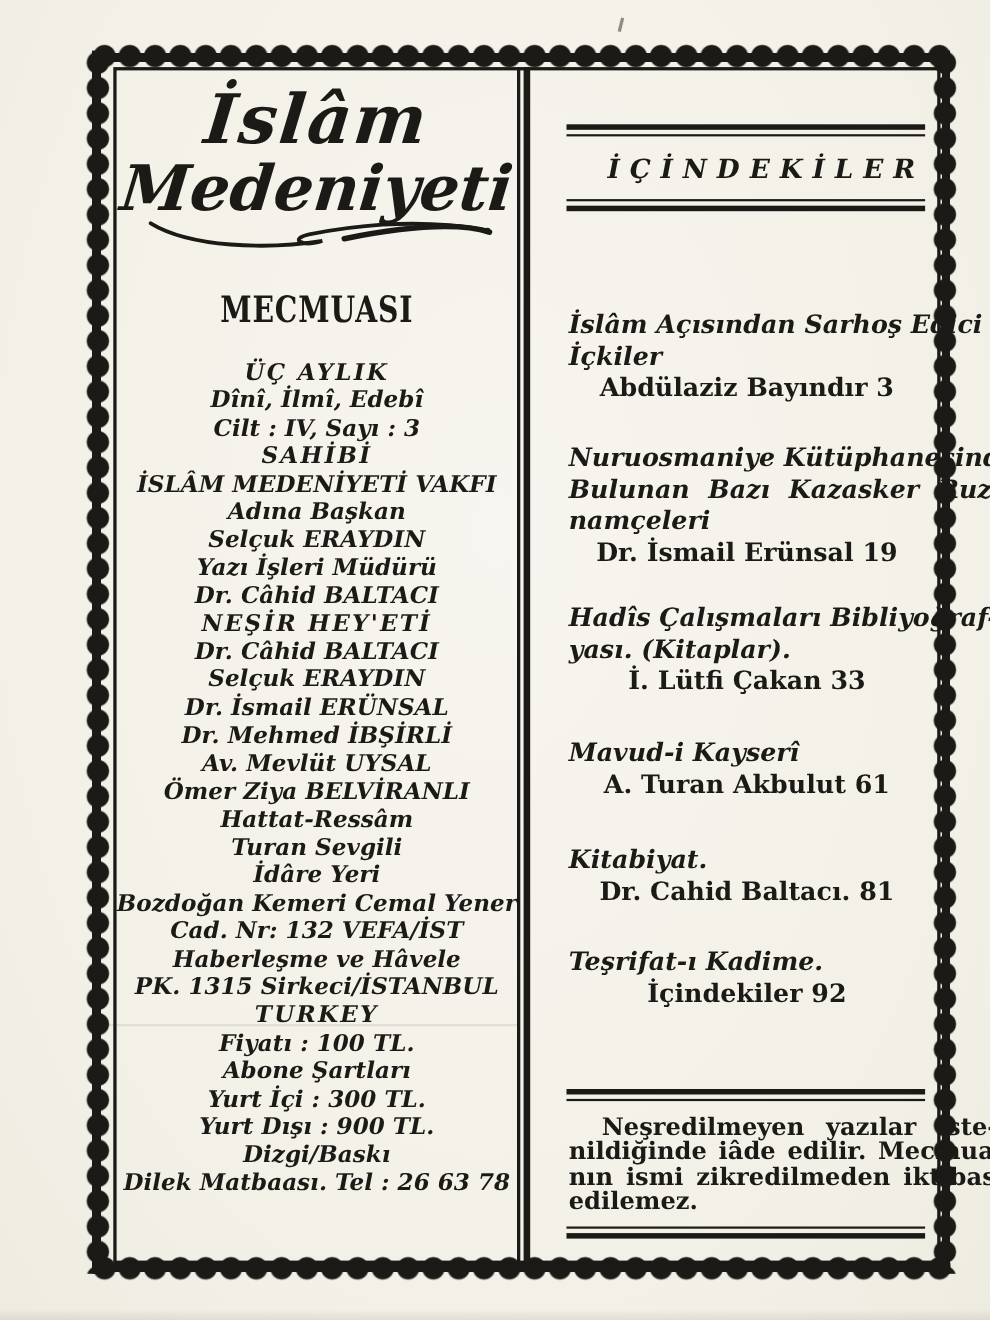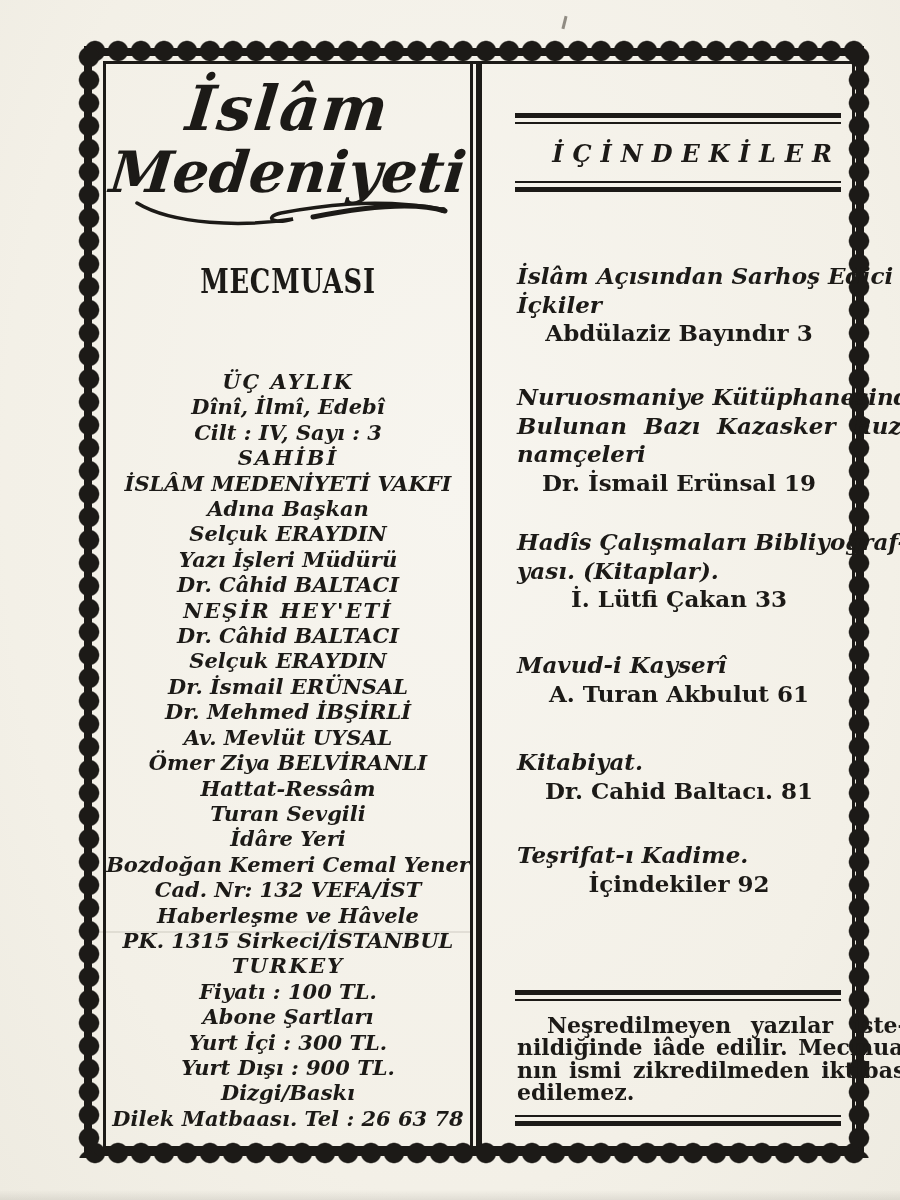--- a/index.html
+++ b/index.html
@@ -47,32 +47,32 @@
     border-left:3px solid var(--ink);border-right:6px solid var(--ink);box-sizing:border-box;}
 
   
   .left-col{position:absolute;left:28px;top:21px;width:364px;bottom:18px;text-align:center;}
   .logo{position:absolute;top:18px;left:0;width:100%;}
   .logo-l1{font:bold italic 62px/60px "DejaVu Serif", serif;letter-spacing:2px;transform:skewX(-6deg);}
   .logo-l2{font:bold italic 57px/62px "DejaVu Serif", serif;letter-spacing:0;transform:skewX(-6deg);margin-top:2px;}
   .logo-flourish{margin-top:-8px;}
   .mag-title{position:absolute;top:204px;left:0;width:100%;
     font:bold 33px/34px "DejaVu Serif", serif;letter-spacing:1px;transform:scaleX(0.78);}
-  .masthead{position:absolute;top:264px;left:0;width:100%;margin-top:44px;}
+  .masthead{position:absolute;top:264px;left:0;width:100%;}
   .ml{font:bold italic 21px/25.4px "DejaVu Serif", serif;white-space:nowrap;}
   .ml.caps{letter-spacing:2px;}
 
   
   .right-col{position:absolute;left:404px;top:0;width:373px;height:100%;}
   .rule-a{border-top:5px solid var(--ink);border-bottom:2px solid var(--ink);height:4px;}
   .rule-b{border-top:2px solid var(--ink);border-bottom:5px solid var(--ink);height:4px;}
   .toc-header-box{position:absolute;left:33px;right:14px;top:73px;}
   .toc-header{font:bold italic 24px/26px "DejaVu Serif", serif;letter-spacing:9px;
     text-align:right;padding:17px 0 14px 6px;}
-  .toc-entry{position:absolute;left:35px;right:12px;}
+  .toc-entry{position:absolute;left:35px;right:12px;margin-top:20px;}
   .toc-title-line{font:bold italic 23px/28.5px "DejaVu Serif", serif;white-space:nowrap;}
   .ws-wide{word-spacing:9px;}
   .toc-author{font:bold 23px/28.5px "DejaVu Serif", serif;text-align:center;padding-right:2px;white-space:nowrap;}
   .e1{top:222px;} .e2{top:343px;} .e3{top:488px;} .e4{top:611px;} .e5{top:708px;} .e6{top:801px;}
 
   .note-box{position:absolute;left:33px;right:14px;top:950px;}
   .note-text{padding:13px 2px 12px 2px;}
   .note-line{font:bold 22px/22.3px "DejaVu Serif", serif;white-space:nowrap;}
   .nl1{padding-left:30px;word-spacing:12px;}
   .nl2{word-spacing:3px;}

